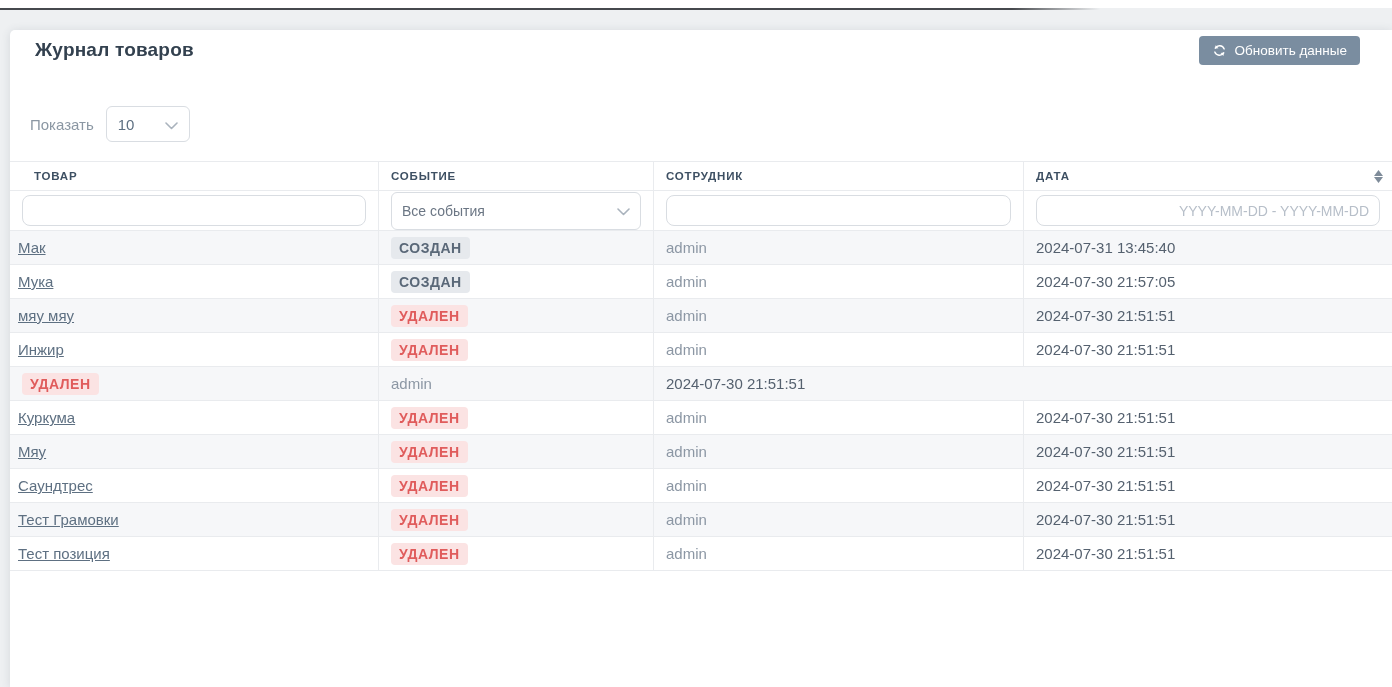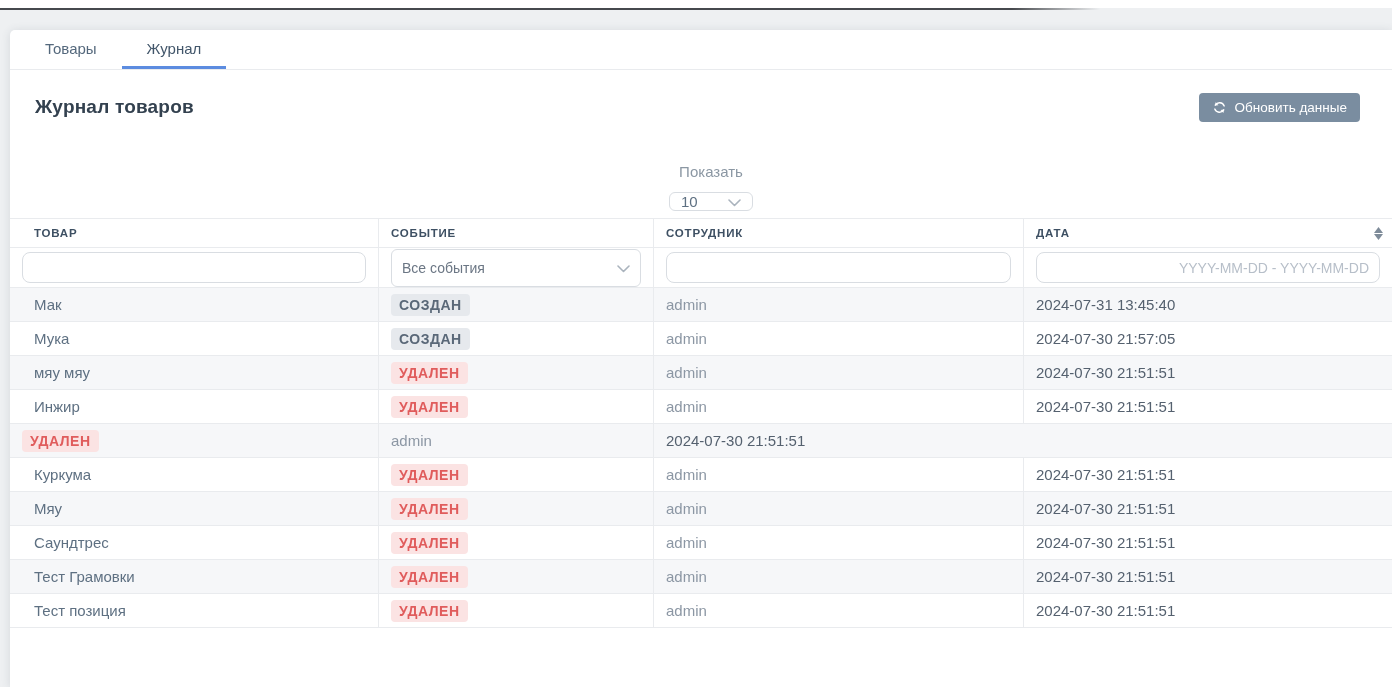--- a/index.html
+++ b/index.html
@@ -59,21 +59,20 @@
     height: 29px; padding: 0 13px;
     font-size: 13.5px; font-family: inherit; cursor: pointer;
   }
   .refresh-btn svg { display: block; }
 
   
   .show-row {
     display: flex; align-items: center; gap: 12px;
     margin-top: 36px; height: 36px;
     padding-left: 20px;
-    flex-direction: column;
   }
   .show-label { font-size: 15px; color: #8b97a3; }
   .select-box {
     display: inline-flex; align-items: center; justify-content: space-between;
     width: 84px; height: 36px; padding: 0 11px;
     border: 1px solid #d9dde2; border-radius: 6px;
     background: #fff; font-size: 15px; color: #5e7082; cursor: pointer;
   }
 
   
@@ -112,21 +111,21 @@
 
   .tr { height: 34px; border-bottom: 1px solid #e9ebee; }
   .tr.striped { background: #f6f7f9; }
   .td {
     display: flex; align-items: center;
     font-size: 15px; padding-left: 12px;
     border-right: 1px solid #e9ebee;
     overflow: hidden; white-space: nowrap;
   }
   .td:last-child { border-right: none; }
-  .td-product { padding-left: 24px; color: #5e7082; }
+  .td-product { padding-left: 8px; color: #5e7082; text-decoration: underline; }
   .td-employee { color: #8c97a4; }
   .td-date { color: #55616f; }
   .badge {
     display: inline-block; padding: 4px 8px; border-radius: 4px;
     font-size: 14px; font-weight: 700; letter-spacing: 0.5px; line-height: 1;
   }
   .badge-created { background: #e6e9ed; color: #5a6878; }
   .badge-deleted { background: #fbe3e3; color: #e05c5c; }
 
   
@@ -154,24 +153,20 @@
   .page-btn.active { background: #5b8bea; color: #ffffff; width: 36px; }
 </style>
 </head>
 <body>
 
 <div class="top-strip"></div>
 <div class="top-line"></div>
 
 <div class="card">
 
-  <div class="tab-bar">
-    <button class="tab">Товары</button>
-    <button class="tab active">Журнал</button>
-  </div>
 
   <div class="card-header">
     <div class="page-title">Журнал товаров</div>
     <button class="refresh-btn">
       <span>
         <svg width="15" height="15" viewBox="0 0 24 24" fill="none">
           <path d="M19.5 9.5A8 8 0 0 0 5.2 8.2" stroke="#ffffff" stroke-width="2.3" stroke-linecap="round"></path>
           <path d="M4.5 14.5a8 8 0 0 0 14.3 1.3" stroke="#ffffff" stroke-width="2.3" stroke-linecap="round"></path>
           <path d="M5.6 3.4 5.1 8.8l5.3-.6z" fill="#ffffff"></path>
           <path d="M18.4 20.6l.5-5.4-5.3.6z" fill="#ffffff"></path>

